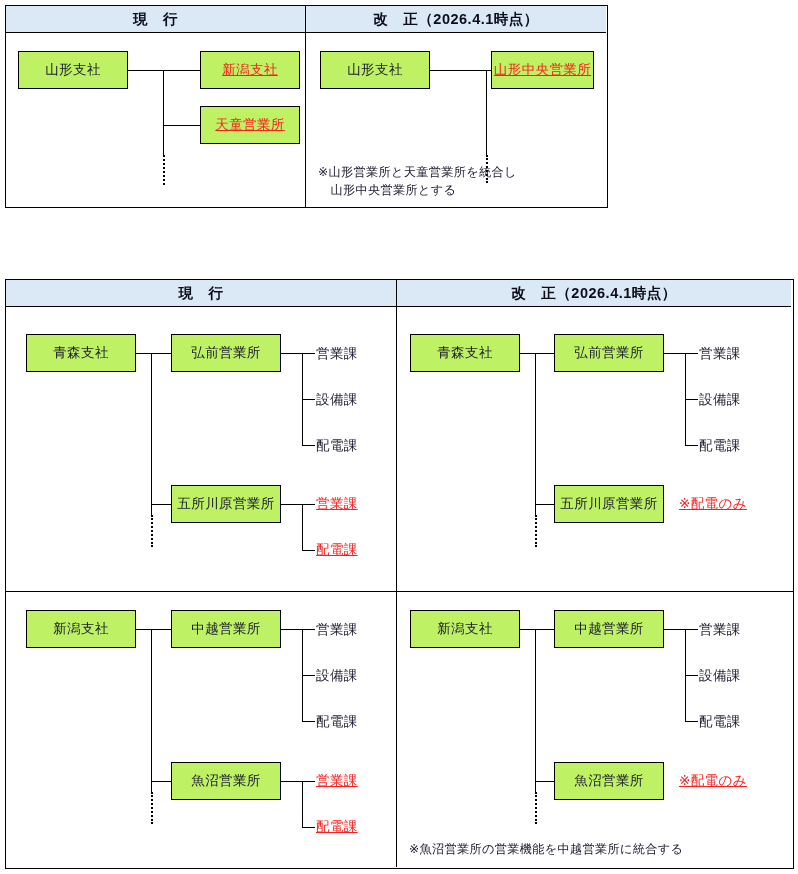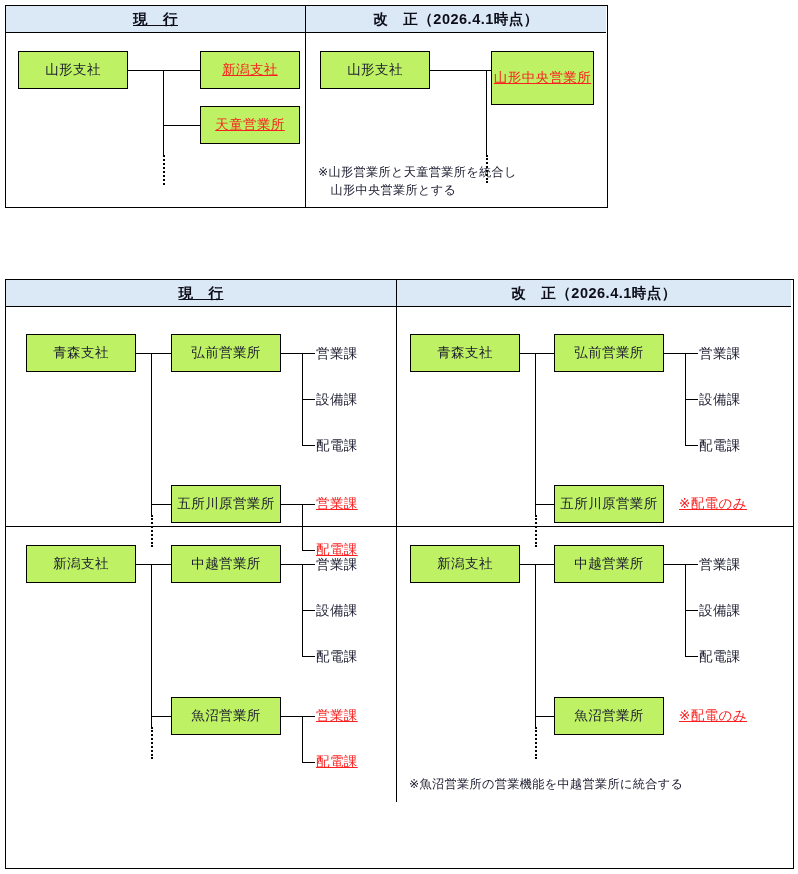--- a/index.html
+++ b/index.html
@@ -27,21 +27,21 @@
     background: #dbe8f5;
     border-bottom: 1.4px solid #000;
     font-size: 14.5px;
     font-weight: bold;
     color: #0d0d1a;
     text-align: center;
     line-height: 26px;
     height: 27px;
     letter-spacing: 0.5px;
   }
-  .thead-cell.split { border-right: 1.4px solid #000; text-decoration: underline; }
+  .thead-cell.split { border-right: 1.4px solid #000; }
 
   .body-row { display: flex; }
   .body-cell { position: relative; }
   .body-cell.split { border-right: 1.4px solid #000; }
   .row-div { border-bottom: 1.4px solid #000; }
 
   
   .box {
     position: absolute;
     border: 1.2px solid #000;
@@ -110,36 +110,36 @@
       </div>
 
       <div class="body-cell" style="width:300.2px; height:174px;">
         <div class="box" style="left:14px; top:18px; width:110px; height:38px;">山形支社</div>
 
         <div class="hline" style="left:124px; top:37px; width:57px;"></div>
         <div class="vline" style="left:180px; top:37px; height:85px;"></div>
         <div class="vdash" style="left:180px; top:122px; height:28px;"></div>
 
         <div class="hline" style="left:180px; top:37px; width:6px;"></div>
-        <div class="box red" style="left:185px; top:18px; width:103px; height:54px;">山形中央営業所</div>
+        <div class="box red" style="left:185px; top:18px; width:103px; height:38px;">山形中央営業所</div>
 
         <div class="note" style="left:12px; top:130px;">※山形営業所と天童営業所を統合し
 　山形中央営業所とする</div>
       </div>
     </div>
   </div>
 
   <div class="org-table" style="left:5px; top:279px; width:789px; height:590px;">
 
     <div class="thead-row">
       <div class="thead-cell split" style="width:391px;">現　行</div>
       <div class="thead-cell" style="width:394.2px;">改　正（2026.4.1時点）</div>
     </div>
 
-    <div class="body-row row-div" style="height:220px;">
+    <div class="body-row row-div" style="height:285px;">
 
       <div class="body-cell split" style="width:391px;">
         <div class="box" style="left:20px; top:27px; width:110px; height:38px;">青森支社</div>
 
         <div class="hline" style="left:130px; top:46px; width:36px;"></div>
         <div class="vline" style="left:145px; top:46px; height:162px;"></div>
         <div class="vdash" style="left:145px; top:208px; height:32px;"></div>
 
         <div class="hline" style="left:145px; top:46px; width:22px;"></div>
         <div class="box" style="left:165px; top:27px; width:110px; height:38px;">弘前営業所</div>

